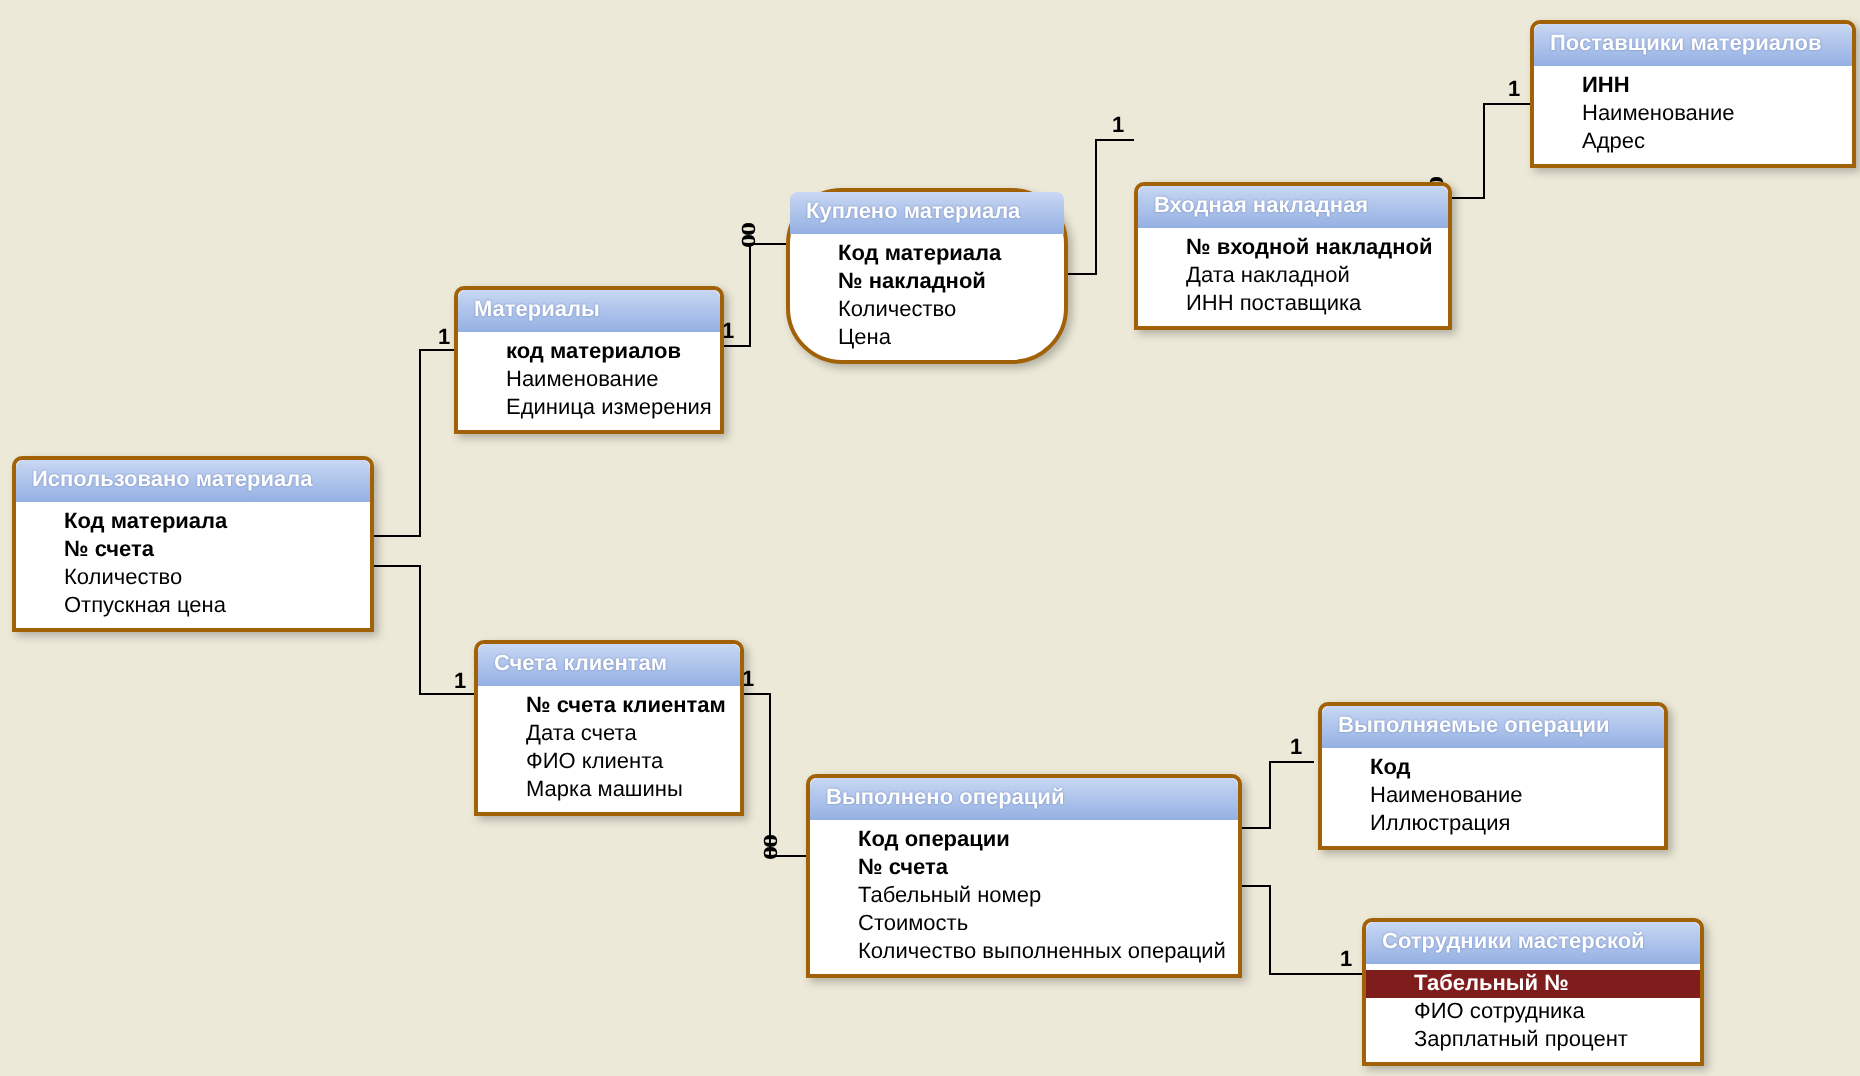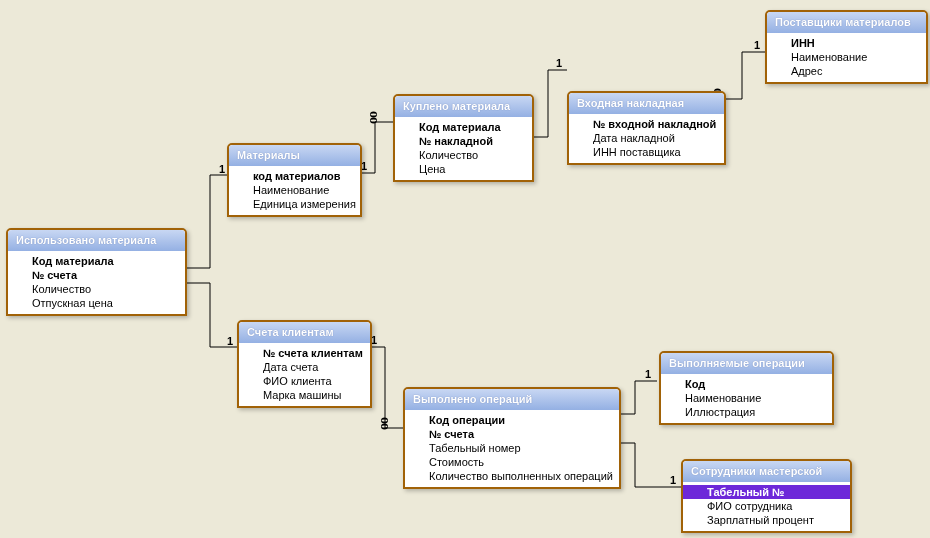--- a/index.html
+++ b/index.html
@@ -31,21 +31,21 @@
   .body {
     padding: 3px 0 4px;
   }
   .fld {
     padding: 1px 24px;
     white-space: nowrap;
     color: #000;
   }
   .pk { font-weight: bold; }
   .sel {
-    background: #6d28d9;
+    background: #7f1d1d;
     color: #fff;
   }
   svg.links {
     position: absolute;
     left: 0; top: 0;
     width: 930px; height: 538px;
     pointer-events: none;
   }
   .lbl {
     position: absolute;
@@ -120,21 +120,21 @@
     </div>
   </div>
 <div class="ent" style="left:227px;top:143px; width:131px;">
     <div class="hdr">Материалы</div>
     <div class="body">
       <div class="fld pk">код материалов</div>
       <div class="fld">Наименование</div>
       <div class="fld">Единица измерения</div>
     </div>
   </div>
-<div class="ent" style="left:393px;top:94px;  width:137px;">
+<div class="ent" style="left:393px;top:94px;  width:137px;border-radius:28px;">
     <div class="hdr">Куплено материала</div>
     <div class="body">
       <div class="fld pk">Код материала</div>
       <div class="fld pk">№ накладной</div>
       <div class="fld">Количество</div>
       <div class="fld">Цена</div>
     </div>
   </div>
 <div class="ent" style="left:567px;top:43px;  width:155px;margin-top:48px;">
     <div class="hdr">Входная накладная</div>

